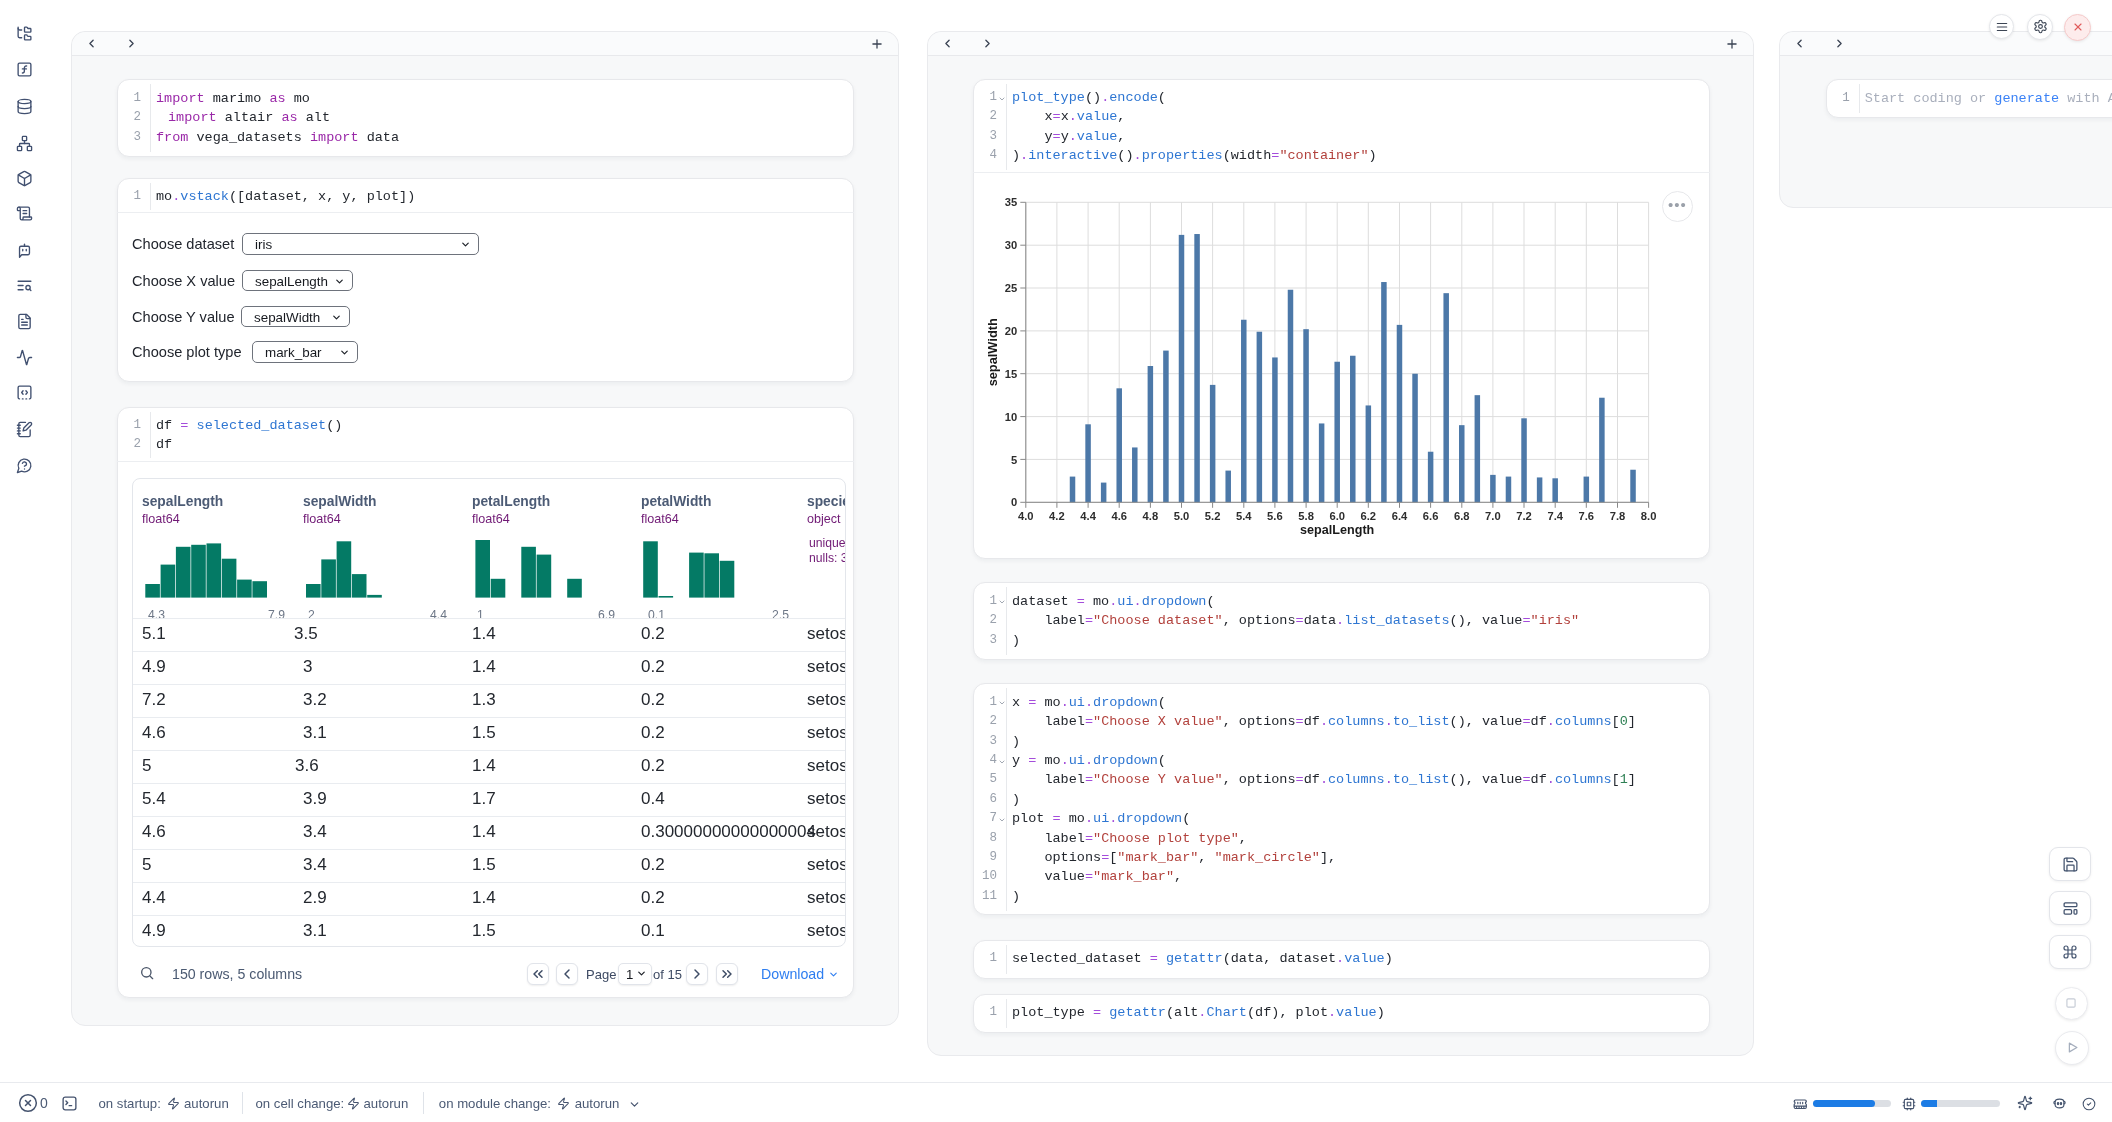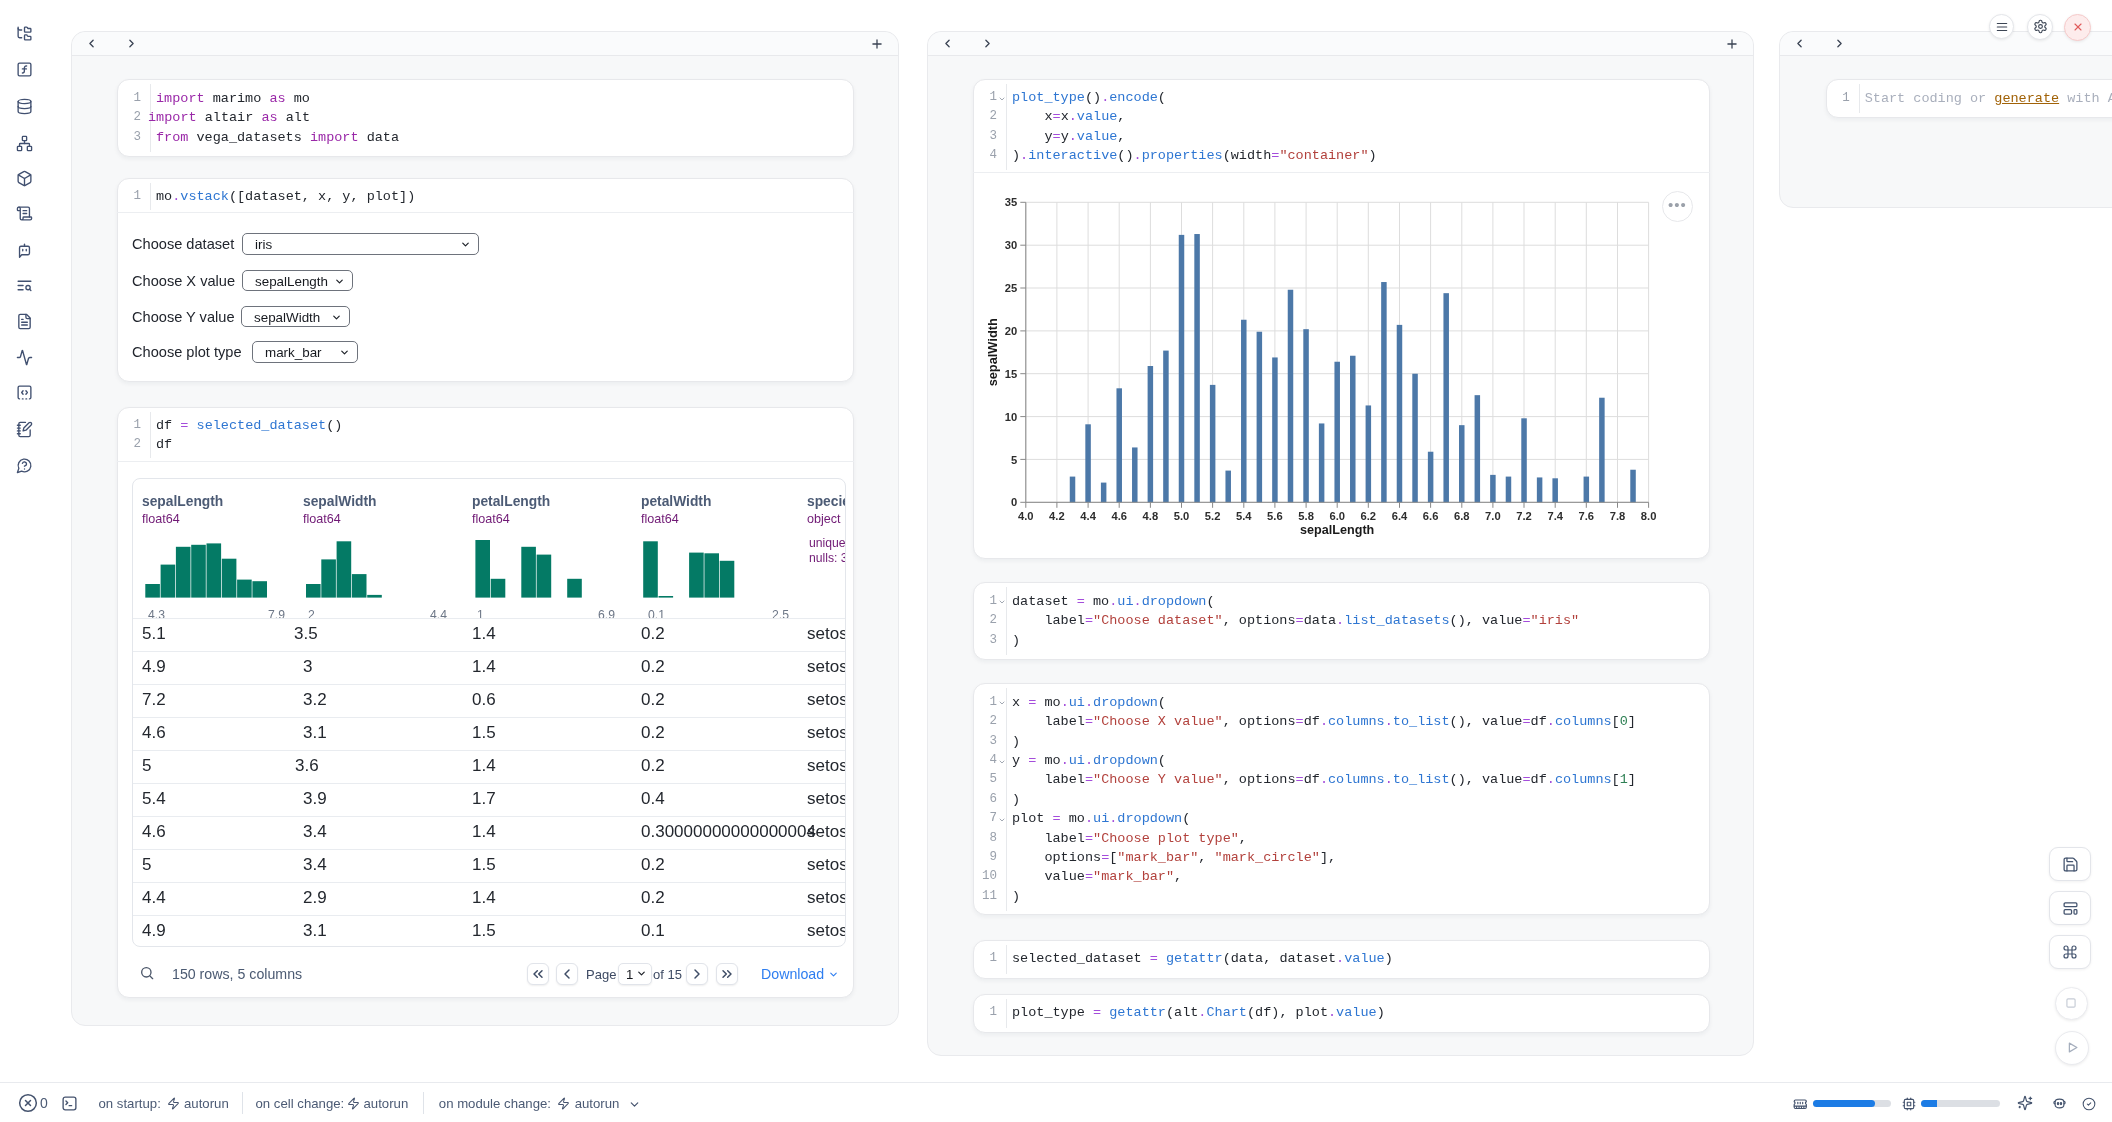--- a/index.html
+++ b/index.html
@@ -139,21 +139,21 @@
     <path d="m15 18-6-6 6-6"></path>
   </svg>
 <svg class="abs" style="left:1833px;top:37px" width="13" height="13" viewBox="0 0 24 24" fill="none" stroke="#3a4353" stroke-width="2.4" stroke-linecap="round" stroke-linejoin="round">
     <path d="m9 18 6-6-6-6"></path>
   </svg>
 <div class="cell" style="left:117px;top:79px;width:737px;height:77.8px"></div>
 <div class="gutl" style="left:150px;top:84px;height:68.19999999999999px"></div>
 <div class="lnum" style="left:119px;top:88.8px">1</div>
 <div class="cline" style="left:156px;top:88.8px"><span class="k">import</span> marimo <span class="k">as</span> mo</div>
 <div class="lnum" style="left:119px;top:108.19999999999999px">2</div>
-<div class="cline" style="left:148px;top:108.19999999999999px"><span class="k">import</span> altair <span class="k">as</span> alt</div>
+<div class="cline" style="left:168px;top:108.19999999999999px"><span class="k">import</span> altair <span class="k">as</span> alt</div>
 <div class="lnum" style="left:119px;top:127.6px">3</div>
 <div class="cline" style="left:156px;top:127.6px"><span class="k">from</span> vega_datasets <span class="k">import</span> data</div>
 <div class="cell" style="left:117px;top:177.5px;width:737px;height:204.5px"></div>
 <div class="gutl" style="left:150px;top:182.5px;height:27.4px"></div>
 <div class="lnum" style="left:119px;top:186.5px">1</div>
 <div class="cline" style="left:156px;top:186.5px">mo<span class="o">.</span><span class="b">vstack</span>([dataset, x, y, plot])</div>
 <div class="outdiv" style="left:117px;right:auto;top:211.9px;width:737px"></div>
 <div class="uilab" style="left:132px;top:244.0px;transform:translateY(-50%)">Choose dataset</div>
 <div class="sel" style="left:242px;top:233.2px;width:237px;height:21.6px">
     <span class="t">iris</span>
@@ -244,21 +244,21 @@
     <div class="tv" style="left:807px;top:634.0px;transform:translateY(-50%)">setosa</div>
     <div class="rline" style="left:133px;top:650.5px;width:712px;right:auto"></div>
     <div class="tv" style="left:142px;top:667.0px;transform:translateY(-50%)">4.9</div>
     <div class="tv" style="left:303px;top:667.0px;transform:translateY(-50%)">3</div>
     <div class="tv" style="left:472px;top:667.0px;transform:translateY(-50%)">1.4</div>
     <div class="tv" style="left:641px;top:667.0px;transform:translateY(-50%)">0.2</div>
     <div class="tv" style="left:807px;top:667.0px;transform:translateY(-50%)">setosa</div>
     <div class="rline" style="left:133px;top:683.5px;width:712px;right:auto"></div>
     <div class="tv" style="left:142px;top:700.0px;transform:translateY(-50%)">7.2</div>
     <div class="tv" style="left:303px;top:700.0px;transform:translateY(-50%)">3.2</div>
-    <div class="tv" style="left:472px;top:700.0px;transform:translateY(-50%)">0.6</div>
+    <div class="tv" style="left:472px;top:700.0px;transform:translateY(-50%)">1.3</div>
     <div class="tv" style="left:641px;top:700.0px;transform:translateY(-50%)">0.2</div>
     <div class="tv" style="left:807px;top:700.0px;transform:translateY(-50%)">setosa</div>
     <div class="rline" style="left:133px;top:716.5px;width:712px;right:auto"></div>
     <div class="tv" style="left:142px;top:733.0px;transform:translateY(-50%)">4.6</div>
     <div class="tv" style="left:303px;top:733.0px;transform:translateY(-50%)">3.1</div>
     <div class="tv" style="left:472px;top:733.0px;transform:translateY(-50%)">1.5</div>
     <div class="tv" style="left:641px;top:733.0px;transform:translateY(-50%)">0.2</div>
     <div class="tv" style="left:807px;top:733.0px;transform:translateY(-50%)">setosa</div>
     <div class="rline" style="left:133px;top:749.5px;width:712px;right:auto"></div>
     <div class="tv" style="left:142px;top:766.0px;transform:translateY(-50%)">5</div>
@@ -524,21 +524,21 @@
 <div class="gutl" style="left:1006px;top:944.5px;height:29.4px"></div>
 <div class="lnum" style="left:975px;top:949.3px">1</div>
 <div class="cline" style="left:1012px;top:949.3px">selected_dataset <span class="o">=</span> <span class="b">getattr</span>(data, dataset<span class="o">.</span><span class="b">value</span>)</div>
 <div class="cell" style="left:973px;top:993.6px;width:737px;height:39px"></div>
 <div class="gutl" style="left:1006px;top:998.6px;height:29.4px"></div>
 <div class="lnum" style="left:975px;top:1003.4px">1</div>
 <div class="cline" style="left:1012px;top:1003.4px">plot_type <span class="o">=</span> <span class="b">getattr</span>(alt<span class="o">.</span><span class="b">Chart</span>(df), plot<span class="o">.</span><span class="b">value</span>)</div>
 <div class="cell" style="left:1825.7px;top:79px;width:460px;height:39px"></div>
 <div class="lnum" style="left:1827.7px;top:88.8px">1</div>
 <div class="gutl" style="left:1858.7px;top:84px;height:29px"></div>
-<div class="cline" style="left:1864.7px;top:88.8px;color:#a9afbc">Start coding or <span style="color:#a16207;text-decoration:underline">generate</span> with AI</div>
+<div class="cline" style="left:1864.7px;top:88.8px;color:#a9afbc">Start coding or <span style="color:#3b82f6;">generate</span> with AI</div>
 <div class="circ" style="left:1989px;top:14.2px;width:25px;height:25px"></div>
 <svg class="abs" style="left:1994.5px;top:19.7px" width="14" height="14" viewBox="0 0 24 24" fill="none" stroke="#3c4554" stroke-width="2.0" stroke-linecap="round" stroke-linejoin="round">
     <path d="M4 6h16"></path>
     <path d="M4 12h16"></path>
     <path d="M4 18h16"></path>
   </svg>
 <div class="circ" style="left:2027px;top:13.5px;width:26px;height:26px"></div>
 <svg class="abs" style="left:2032.5px;top:19px" width="15" height="15" viewBox="0 0 24 24" fill="none" stroke="#3c4554" stroke-width="1.8" stroke-linecap="round" stroke-linejoin="round">
     <path d="M12.22 2h-.44a2 2 0 0 0-2 2v.18a2 2 0 0 1-1 1.73l-.43.25a2 2 0 0 1-2 0l-.15-.08a2 2 0 0 0-2.73.73l-.22.38a2 2 0 0 0 .73 2.73l.15.1a2 2 0 0 1 1 1.72v.51a2 2 0 0 1-1 1.74l-.15.09a2 2 0 0 0-.73 2.73l.22.38a2 2 0 0 0 2.73.73l.15-.08a2 2 0 0 1 2 0l.43.25a2 2 0 0 1 1 1.73V20a2 2 0 0 0 2 2h.44a2 2 0 0 0 2-2v-.18a2 2 0 0 1 1-1.73l.43-.25a2 2 0 0 1 2 0l.15.08a2 2 0 0 0 2.73-.73l.22-.39a2 2 0 0 0-.73-2.73l-.15-.08a2 2 0 0 1-1-1.74v-.5a2 2 0 0 1 1-1.74l.15-.09a2 2 0 0 0 .73-2.73l-.22-.38a2 2 0 0 0-2.73-.73l-.15.08a2 2 0 0 1-2 0l-.43-.25a2 2 0 0 1-1-1.73V4a2 2 0 0 0-2-2z"></path>
     <circle cx="12" cy="12" r="3"></circle>

